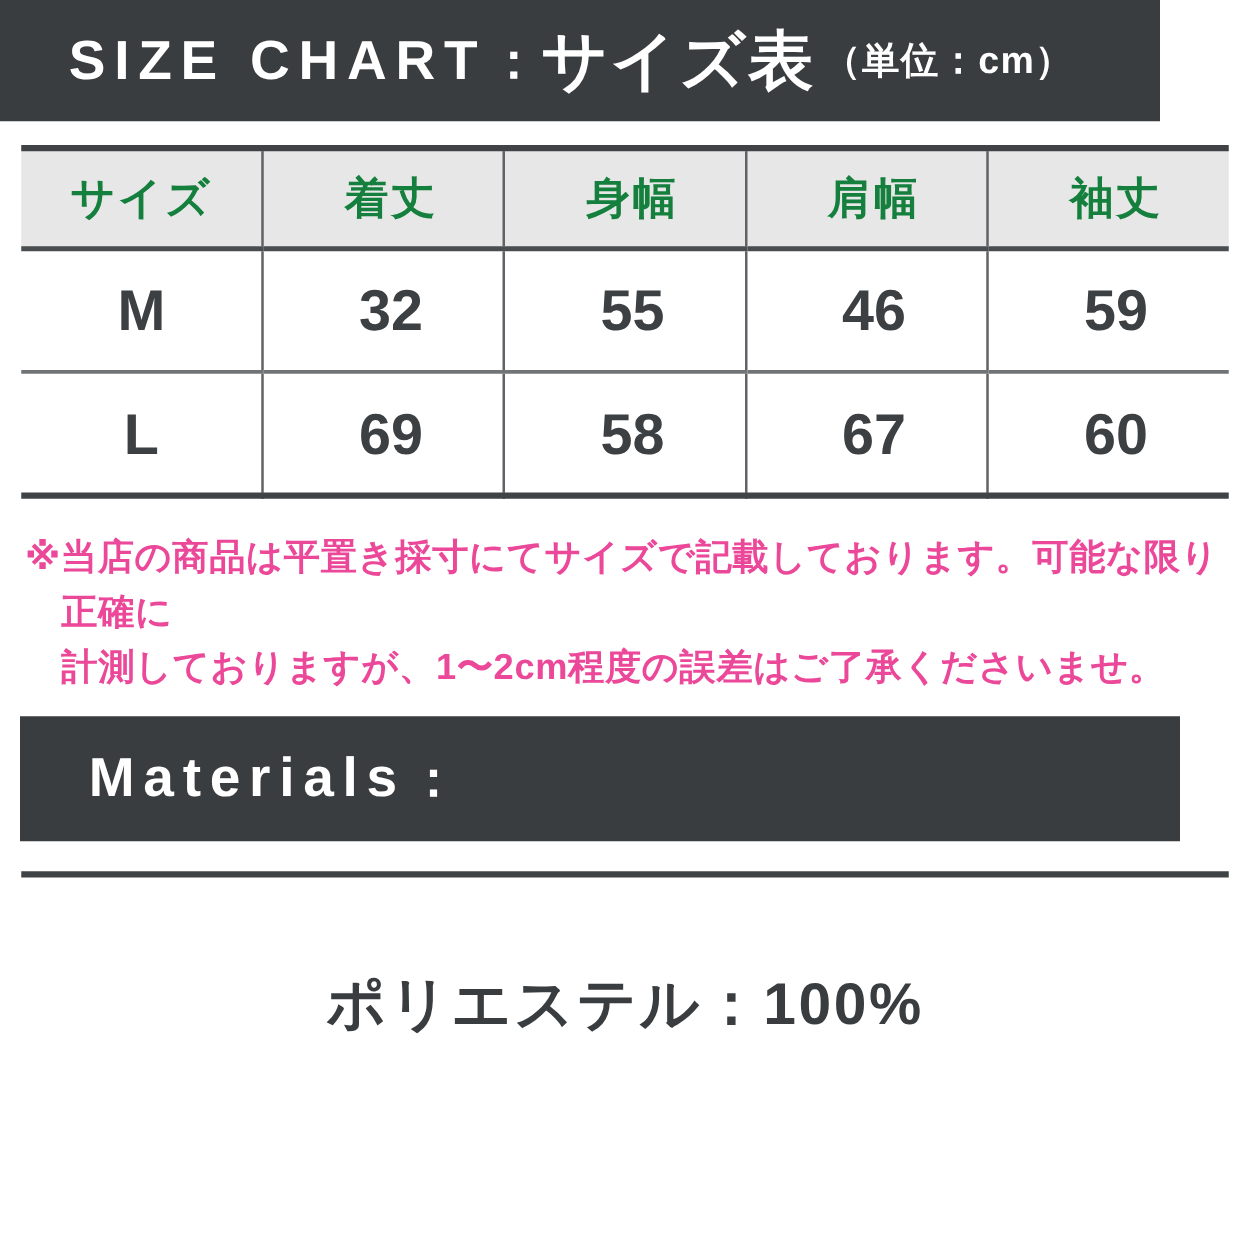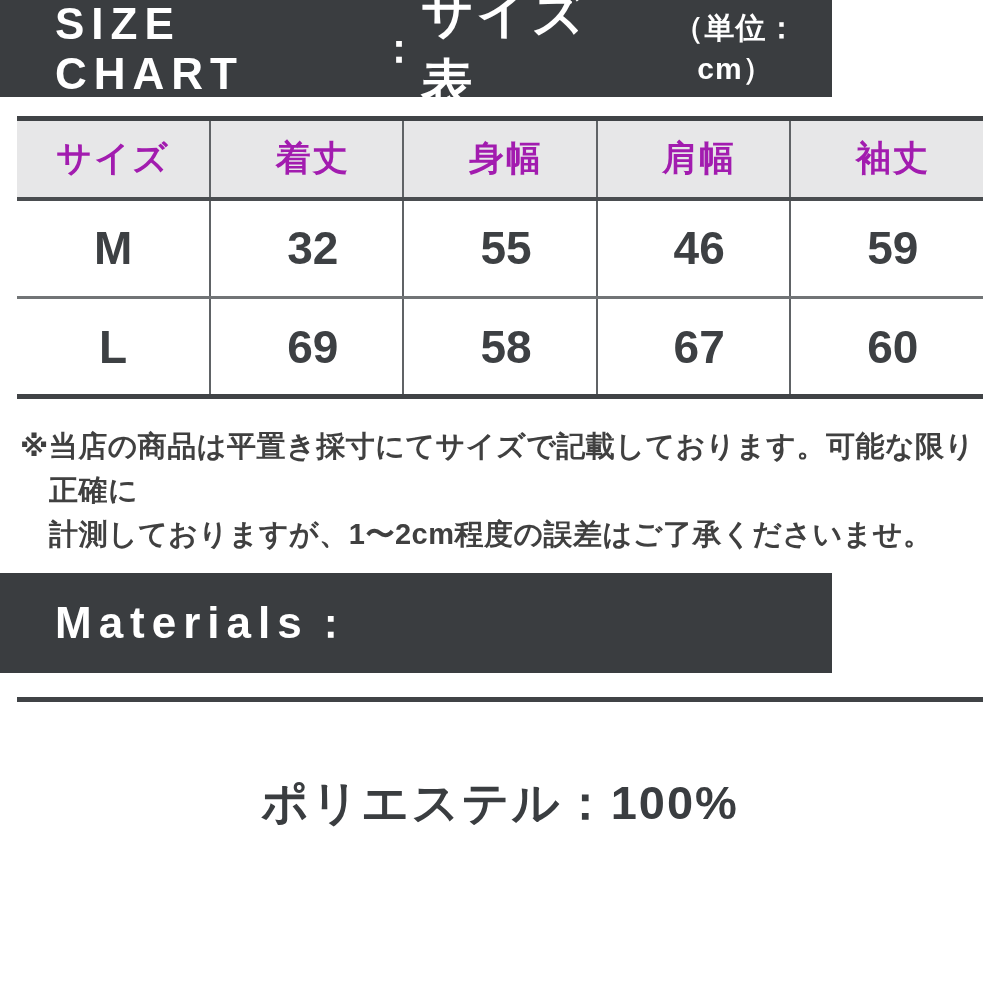--- a/index.html
+++ b/index.html
@@ -5,29 +5,29 @@
   * { margin: 0; padding: 0; box-sizing: border-box; }
   html, body {
     width: 1000px; height: 1000px;
     background: #ffffff;
     font-family: "Liberation Sans", "DejaVu Sans", sans-serif;
     color: #3d4043;
     overflow: hidden;
   }
   
   .banner {
-    width: 832px;
+    width: 928px;
     background: #3a3d40;
     color: #ffffff;
     display: flex;
     align-items: center;
     padding-left: 55px;
   }
   .banner1 { height: 97px; }
-  .banner2 { height: 100px; margin-top: 17px; }
+  .banner2 { height: 100px; margin-top: 17px; margin-left: 16px; }
   .banner .t-en {
     font-size: 44px;
     font-weight: 700;
     letter-spacing: 7px;
   }
   .banner .t-sep {
     font-size: 40px;
     font-weight: 700;
     margin: 0 2px;
   }
@@ -50,21 +50,21 @@
     border-collapse: collapse;
     border-top: 5px solid #404346;
     border-bottom: 5px solid #404346;
     table-layout: fixed;
   }
   table.size-table th {
     height: 80px;
     background: #e7e7e8;
     font-size: 35px;
     font-weight: 700;
-    color: #a21caf;
+    color: #15803d;
     letter-spacing: 2px;
     border-bottom: 4px solid #4a4d50;
   }
   table.size-table td {
     height: 99px;
     text-align: center;
     font-size: 46px;
     font-weight: 700;
     color: #3d4043;
   }
@@ -74,21 +74,21 @@
     padding-left: 12px;
   }
   table.size-table tbody tr + tr td {
     border-top: 3px solid #717476;
   }
   
   .note {
     margin: 25px 16px 0 20px;
     font-size: 29px;
     font-weight: 700;
-    color: #404040;
+    color: #ec4899;
     line-height: 1.52;
     letter-spacing: 0.5px;
     white-space: pre-line;
     text-indent: -1em;
     padding-left: 1em;
   }
   
   .rule {
     margin: 24px 17px 0 17px;
     border: none;

